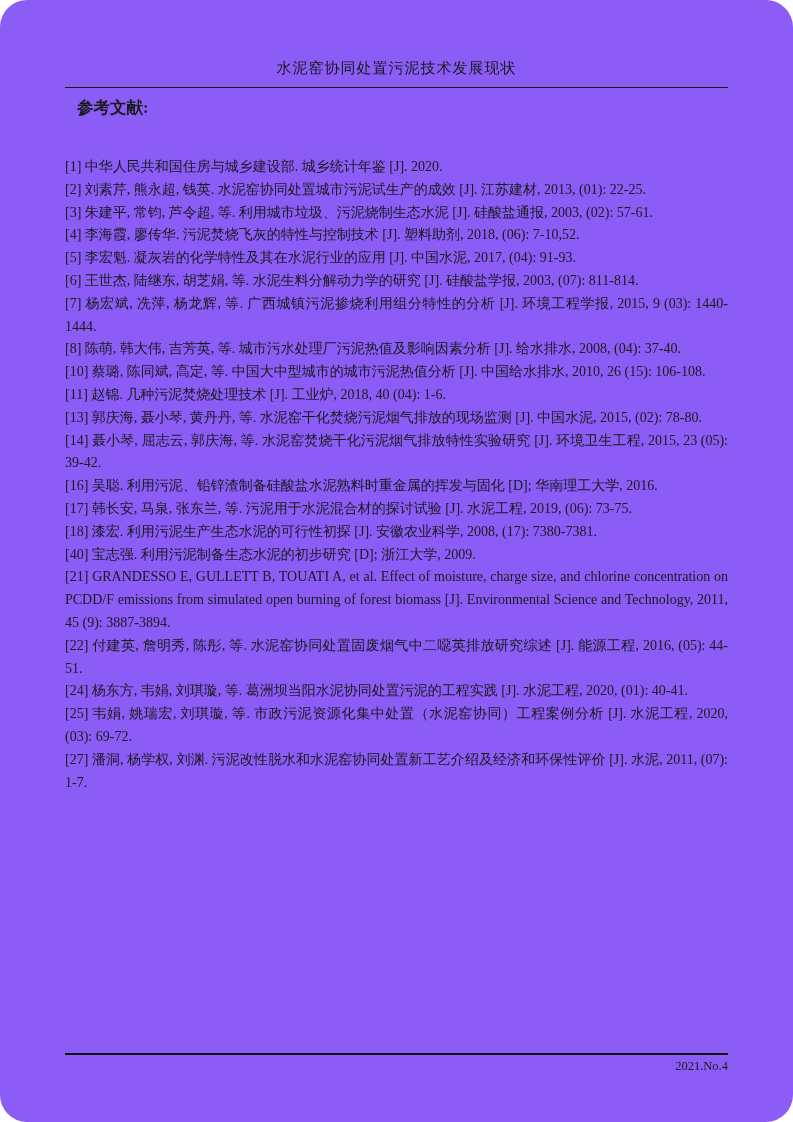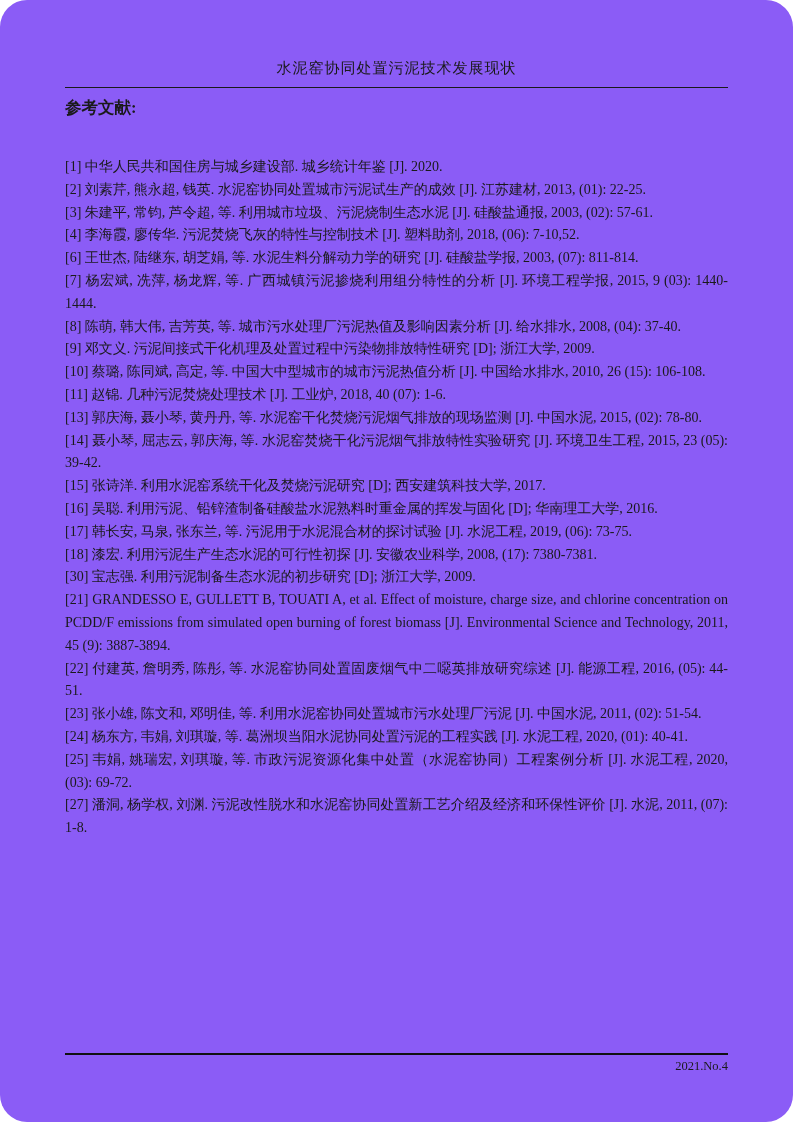--- a/index.html
+++ b/index.html
@@ -25,21 +25,21 @@
   }
   .header-title {
     text-align: center;
     font-size: 15px;
     line-height: 20px;
     letter-spacing: 1px;
     padding-bottom: 9px;
     border-bottom: 1.5px solid #1a1a1a;
   }
   .refs-heading {
-    margin: 9px 0 7px 0;
+    margin: 9px 0 7px 12px;
     font-size: 16.5px;
     font-weight: bold;
     line-height: 22px;
   }
   .refs-list {
     font-size: 14px;
     line-height: 22.8px;
     text-align: justify;
     text-align-last: left;
     margin-top: 37px;
@@ -75,37 +75,35 @@
   <div class="content">
     <div class="header">
       <div class="header-title">水泥窑协同处置污泥技术发展现状</div>
     </div>
     <h2 class="refs-heading">参考文献:</h2>
     <div class="refs-list">
         <p class="ref-item">[1] 中华人民共和国住房与城乡建设部. 城乡统计年鉴 [J]. 2020.</p>
         <p class="ref-item">[2] 刘素芹, 熊永超, 钱英. 水泥窑协同处置城市污泥试生产的成效 [J]. 江苏建材, 2013, (01): 22-25.</p>
         <p class="ref-item">[3] 朱建平, 常钧, 芦令超, 等. 利用城市垃圾、污泥烧制生态水泥 [J]. 硅酸盐通报, 2003, (02): 57-61.</p>
         <p class="ref-item">[4] 李海霞, 廖传华. 污泥焚烧飞灰的特性与控制技术 [J]. 塑料助剂, 2018, (06): 7-10,52.</p>
+        <p class="ref-item">[5] 李宏魁. 凝灰岩的化学特性及其在水泥行业的应用 [J]. 中国水泥, 2017, (04): 91-93.</p>
         <p class="ref-item">[6] 王世杰, 陆继东, 胡芝娟, 等. 水泥生料分解动力学的研究 [J]. 硅酸盐学报, 2003, (07): 811-814.</p>
         <p class="ref-item">[7] 杨宏斌, 冼萍, 杨龙辉, 等. 广西城镇污泥掺烧利用组分特性的分析 [J]. 环境工程学报, 2015, 9 (03): 1440-1444.</p>
         <p class="ref-item">[8] 陈萌, 韩大伟, 吉芳英, 等. 城市污水处理厂污泥热值及影响因素分析 [J]. 给水排水, 2008, (04): 37-40.</p>
-        <p class="ref-item">[9] 邓文义. 污泥间接式干化机理及处置过程中污染物排放特性研究 [D]; 浙江大学, 2009.</p>
         <p class="ref-item">[10] 蔡璐, 陈同斌, 高定, 等. 中国大中型城市的城市污泥热值分析 [J]. 中国给水排水, 2010, 26 (15): 106-108.</p>
-        <p class="ref-item">[11] 赵锦. 几种污泥焚烧处理技术 [J]. 工业炉, 2018, 40 (07): 1-6.</p>
+        <p class="ref-item">[11] 赵锦. 几种污泥焚烧处理技术 [J]. 工业炉, 2018, 40 (04): 1-6.</p>
         <p class="ref-item">[13] 郭庆海, 聂小琴, 黄丹丹, 等. 水泥窑干化焚烧污泥烟气排放的现场监测 [J]. 中国水泥, 2015, (02): 78-80.</p>
         <p class="ref-item">[14] 聂小琴, 屈志云, 郭庆海, 等. 水泥窑焚烧干化污泥烟气排放特性实验研究 [J]. 环境卫生工程, 2015, 23 (05): 39-42.</p>
-        <p class="ref-item">[15] 张诗洋. 利用水泥窑系统干化及焚烧污泥研究 [D]; 西安建筑科技大学, 2017.</p>
         <p class="ref-item">[16] 吴聪. 利用污泥、铅锌渣制备硅酸盐水泥熟料时重金属的挥发与固化 [D]; 华南理工大学, 2016.</p>
         <p class="ref-item">[17] 韩长安, 马泉, 张东兰, 等. 污泥用于水泥混合材的探讨试验 [J]. 水泥工程, 2019, (06): 73-75.</p>
         <p class="ref-item">[18] 漆宏. 利用污泥生产生态水泥的可行性初探 [J]. 安徽农业科学, 2008, (17): 7380-7381.</p>
-        <p class="ref-item">[30] 宝志强. 利用污泥制备生态水泥的初步研究 [D]; 浙江大学, 2009.</p>
+        <p class="ref-item">[40] 宝志强. 利用污泥制备生态水泥的初步研究 [D]; 浙江大学, 2009.</p>
         <p class="ref-item">[21] GRANDESSO E, GULLETT B, TOUATI A, et al. Effect of moisture, charge size, and chlorine concentration on PCDD/F emissions from simulated open burning of forest biomass [J]. Environmental Science and Technology, 2011, 45 (9): 3887-3894.</p>
         <p class="ref-item">[22] 付建英, 詹明秀, 陈彤, 等. 水泥窑协同处置固废烟气中二噁英排放研究综述 [J]. 能源工程, 2016, (05): 44-51.</p>
-        <p class="ref-item">[23] 张小雄, 陈文和, 邓明佳, 等. 利用水泥窑协同处置城市污水处理厂污泥 [J]. 中国水泥, 2011, (02): 51-54.</p>
         <p class="ref-item">[24] 杨东方, 韦娟, 刘琪璇, 等. 葛洲坝当阳水泥协同处置污泥的工程实践 [J]. 水泥工程, 2020, (01): 40-41.</p>
         <p class="ref-item">[25] 韦娟, 姚瑞宏, 刘琪璇, 等. 市政污泥资源化集中处置（水泥窑协同）工程案例分析 [J]. 水泥工程, 2020, (03): 69-72.</p>
-        <p class="ref-item">[27] 潘洞, 杨学权, 刘渊. 污泥改性脱水和水泥窑协同处置新工艺介绍及经济和环保性评价 [J]. 水泥, 2011, (07): 1-8.</p>
+        <p class="ref-item">[27] 潘洞, 杨学权, 刘渊. 污泥改性脱水和水泥窑协同处置新工艺介绍及经济和环保性评价 [J]. 水泥, 2011, (07): 1-7.</p>
       </div>
   </div>
   <div class="footer">
     <span class="issue">2021.No.4</span>
   </div>
 </div>
 
 </body></html>

